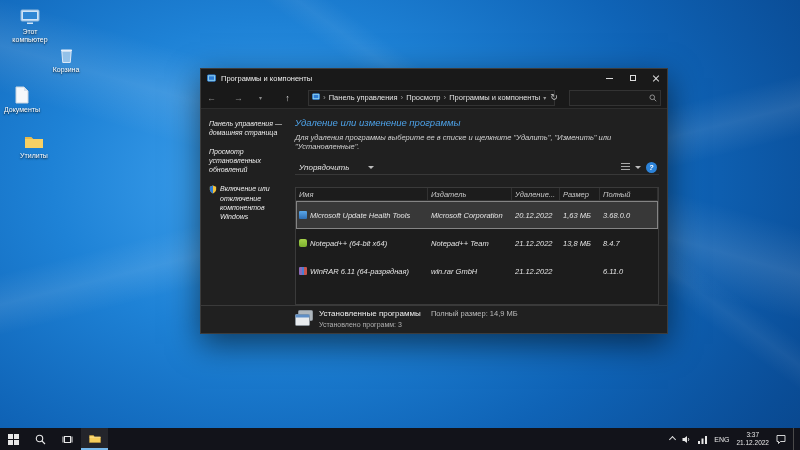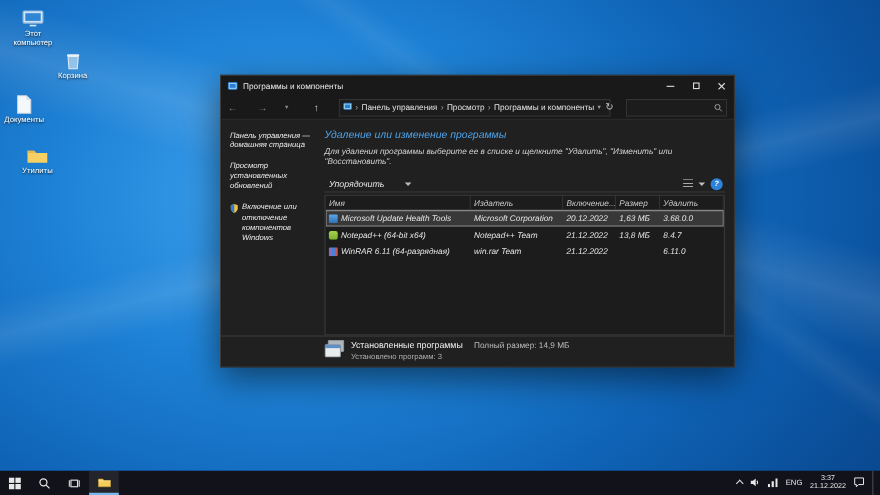--- a/index.html
+++ b/index.html
@@ -69,26 +69,26 @@
 
   .cmdbar { display:flex; align-items:center; height:15px; border-bottom:1px solid #383838; flex:0 0 auto; }
   .organize { font-size:8px; color:#e3e3e3; display:flex; align-items:center; gap:19px; padding:0 4px; cursor:pointer; }
   .caret { width:0; height:0; border-left:3px solid transparent; border-right:3px solid transparent; border-top:3px solid #bdbdbd; }
   .cmd-right { margin-left:auto; display:flex; align-items:center; gap:5px; padding-right:2px; }
   .view-ico { width:9px; height:8px; cursor:pointer;
     background:repeating-linear-gradient(to bottom,#a8a8a8 0 1px, transparent 1px 3px); }
   .help { width:11px; height:11px; border-radius:50%; background:#2c83d9; color:#fff; font-size:7px; font-weight:bold;
     display:flex; align-items:center; justify-content:center; cursor:pointer; }
 
-  .list-box { flex:1; margin-top:2px; border:1px solid #3a3a3a; background:#1c1c1c; overflow:hidden; min-height:0; }
+  .list-box { flex:1; margin-top:12px; border:1px solid #3a3a3a; background:#1c1c1c; overflow:hidden; min-height:0; }
   .thead,.trow { display:grid; grid-template-columns:132px 84px 48px 40px 1fr; align-items:center; }
   .thead { height:13px; font-size:7.5px; color:#c9c9c9; border-bottom:1px solid #323232; }
   .thead > div { padding:0 3px; border-right:1px solid #323232; height:100%; display:flex; align-items:center;
     overflow:hidden; white-space:nowrap; cursor:pointer; }
-  .trow { height:15px; font-size:7.5px; color:#e4e4e4; cursor:pointer; }
+  .trow { height:28px; font-size:7.5px; color:#e4e4e4; cursor:pointer; }
   .trow > div { padding:0 3px; overflow:hidden; white-space:nowrap; }
   .trow.selected { background:#383838; box-shadow:inset 0 0 0 1px #858585; }
   .name-cell { display:flex; align-items:center; }
   .fico { display:inline-block; width:8px; height:8px; margin-right:3px; border-radius:1px; flex:0 0 auto; }
   .fico.msft { background:linear-gradient(#5aa7e8,#2f6fb4); }
   .fico.npp  { background:linear-gradient(#a5d24a,#7cb02e); border-radius:2px; }
   .fico.rar  { background:linear-gradient(90deg,#8e6ab8 0 34%, #4a7fd4 34% 67%, #c9554e 67%); }
 
   .statusbar { flex:0 0 28px; border-top:1px solid #3a3a3a; background:#202020;
     display:flex; align-items:center; gap:6px; padding-left:94px; }
@@ -227,41 +227,41 @@
                 <path d="M5 .5L.8 2.2v3.6c0 2.8 1.9 4.6 4.2 5.6 2.3-1 4.2-2.8 4.2-5.6V2.2z" fill="#f2c23c"></path>
                 <path d="M5 .5L.8 2.2v3.6c0 2.8 1.9 4.6 4.2 5.6z" fill="#2e7cd6"></path>
               </svg>
           </span>
           <span>Включение или отключение компонентов Windows</span>
         </div>
       </div>
 
       <div class="main-pane">
         <div class="heading">Удаление или изменение программы</div>
-        <div class="desc">Для удаления программы выберите ее в списке и щелкните "Удалить", "Изменить" или "Восстановить".</div>
+        <div class="desc">Для удаления программы выберите ее в списке и щелкните "Удалить", "Изменить" или "Установленные".</div>
 
         <div class="cmdbar">
           <span class="organize">
             <span>Упорядочить</span>
             <span class="caret"></span>
           </span>
           <span class="cmd-right">
             <span class="view-ico"></span>
             <span class="caret"></span>
             <span class="help">?</span>
           </span>
         </div>
 
         <div class="list-box">
           <div class="thead">
             <div>Имя</div>
             <div>Издатель</div>
-            <div>Включение...</div>
+            <div>Удаление...</div>
             <div>Размер</div>
-            <div>Удалить</div>
+            <div>Полный</div>
           </div>
 
           <div class="trow selected">
             <div class="name-cell">
               <span class="fico msft"></span>
               <span>Microsoft Update Health Tools</span>
             </div>
             <div>Microsoft Corporation</div>
             <div>20.12.2022</div>
             <div>1,63 МБ</div>
@@ -277,21 +277,21 @@
             <div>21.12.2022</div>
             <div>13,8 МБ</div>
             <div>8.4.7</div>
           </div>
 
           <div class="trow">
             <div class="name-cell">
               <span class="fico rar"></span>
               <span>WinRAR 6.11 (64-разрядная)</span>
             </div>
-            <div>win.rar Team</div>
+            <div>win.rar GmbH</div>
             <div>21.12.2022</div>
             <div></div>
             <div>6.11.0</div>
           </div>
         </div>
       </div>
     </div>
 
     <div class="statusbar">
       <span>

